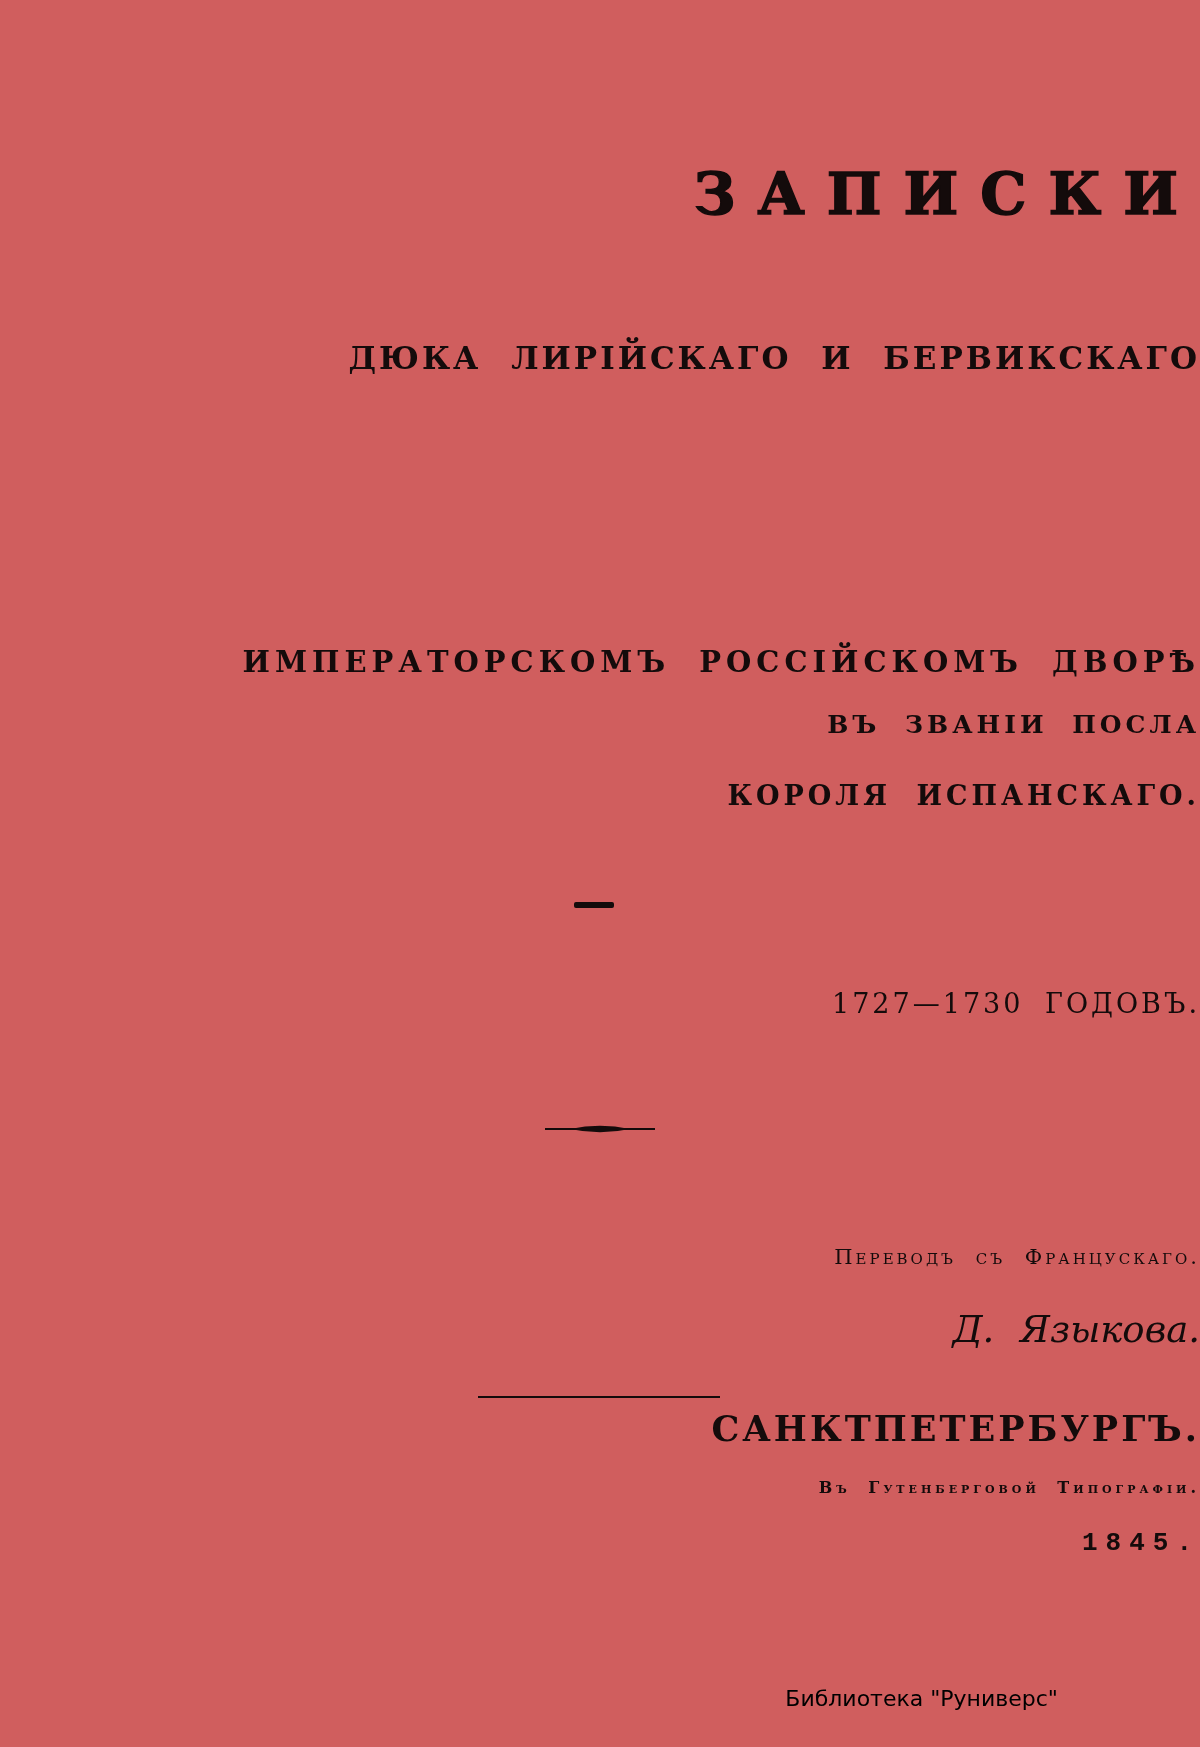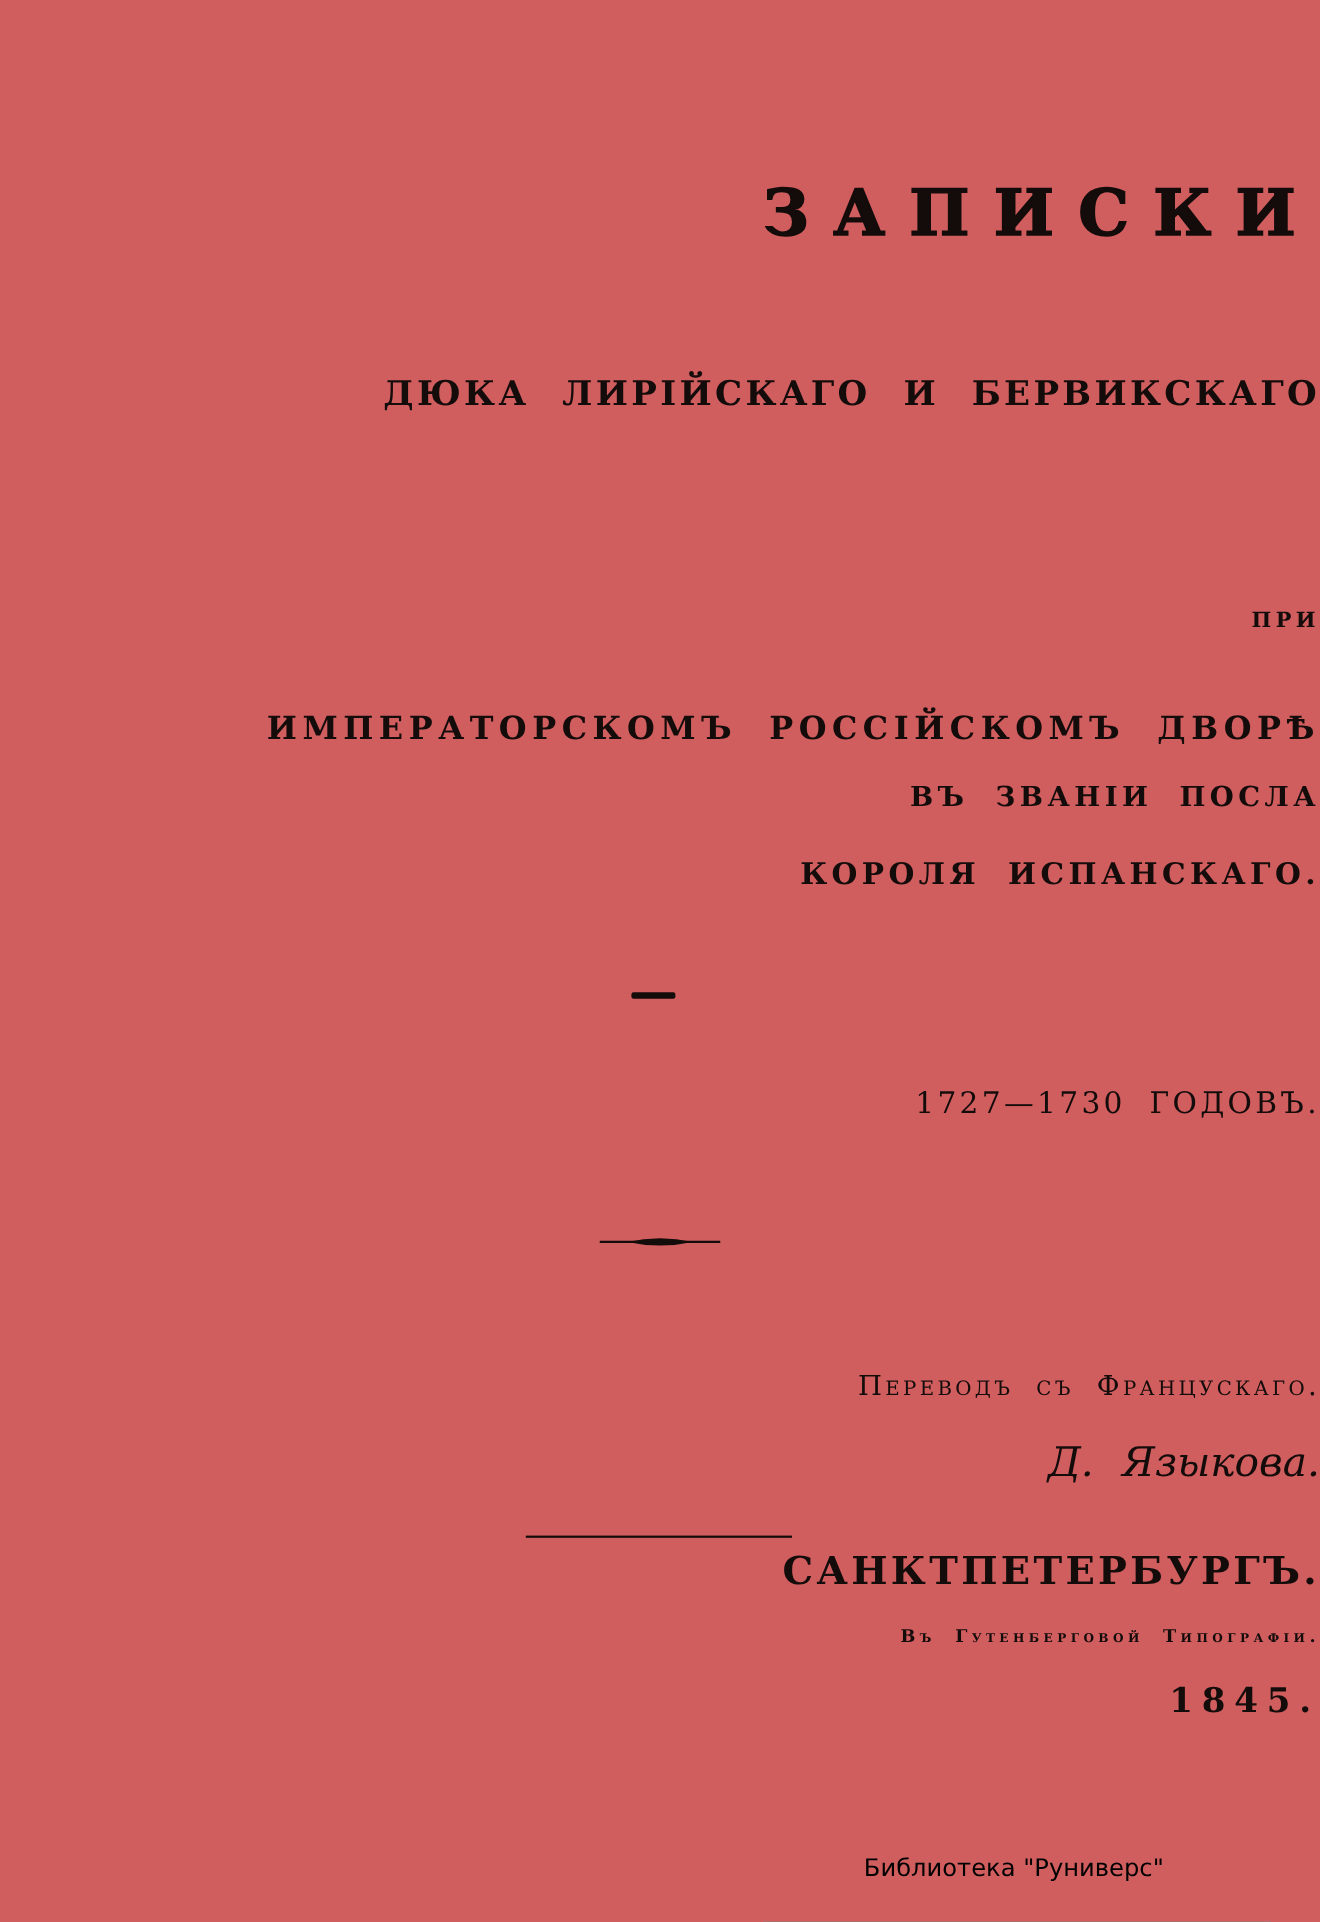--- a/index.html
+++ b/index.html
@@ -90,21 +90,21 @@
   }
   .lens-rule {
     position: absolute;
     top: 1122px;
     left: 545px;
     width: 110px;
     height: 14px;
   }
   .translation-note {
     top: 1245px;
-    font-size: 25px;
+    font-size: 21px;
     font-variant: small-caps;
     letter-spacing: 3px;
     word-spacing: 10px;
     padding-left: 47px;
   }
   .translator {
     top: 1308px;
     font-size: 37px;
     font-style: italic;
     word-spacing: 14px;
@@ -126,23 +126,24 @@
   .printer {
     top: 1478px;
     font-size: 16px;
     font-weight: bold;
     font-variant: small-caps;
     letter-spacing: 4px;
     word-spacing: 8px;
   }
   .print-year {
     top: 1528px;
-    font-size: 31px;
+    font-size: 26px;
     font-weight: bold;
     letter-spacing: 8px;
+    font-family: Liberation Mono, monospace;
   }
   .watermark {
     position: absolute;
     top: 1686px;
     right: 142px;
     font-family: "DejaVu Sans", "Liberation Sans", sans-serif;
     font-size: 22px;
     color: #000;
     white-space: nowrap;
   }
@@ -150,21 +151,20 @@
 </head>
 <body>
 
 <div class="page">
 
   <div class="line main-title">ЗАПИСКИ</div>
 
   <div class="line subtitle-1">ДЮКА ЛИРІЙСКАГО И БЕРВИКСКАГО</div>
 
 
-  <div class="line preposition">ПРИ</div>
 
   <div class="line court-1">ИМПЕРАТОРСКОМЪ РОССІЙСКОМЪ ДВОРѢ</div>
 
   <div class="line court-2">ВЪ ЗВАНІИ ПОСЛА</div>
 
   <div class="line court-3">КОРОЛЯ ИСПАНСКАГО.</div>
 
   <div class="small-dash"></div>
 
   <div class="line years">1727—1730 ГОДОВЪ.</div>

